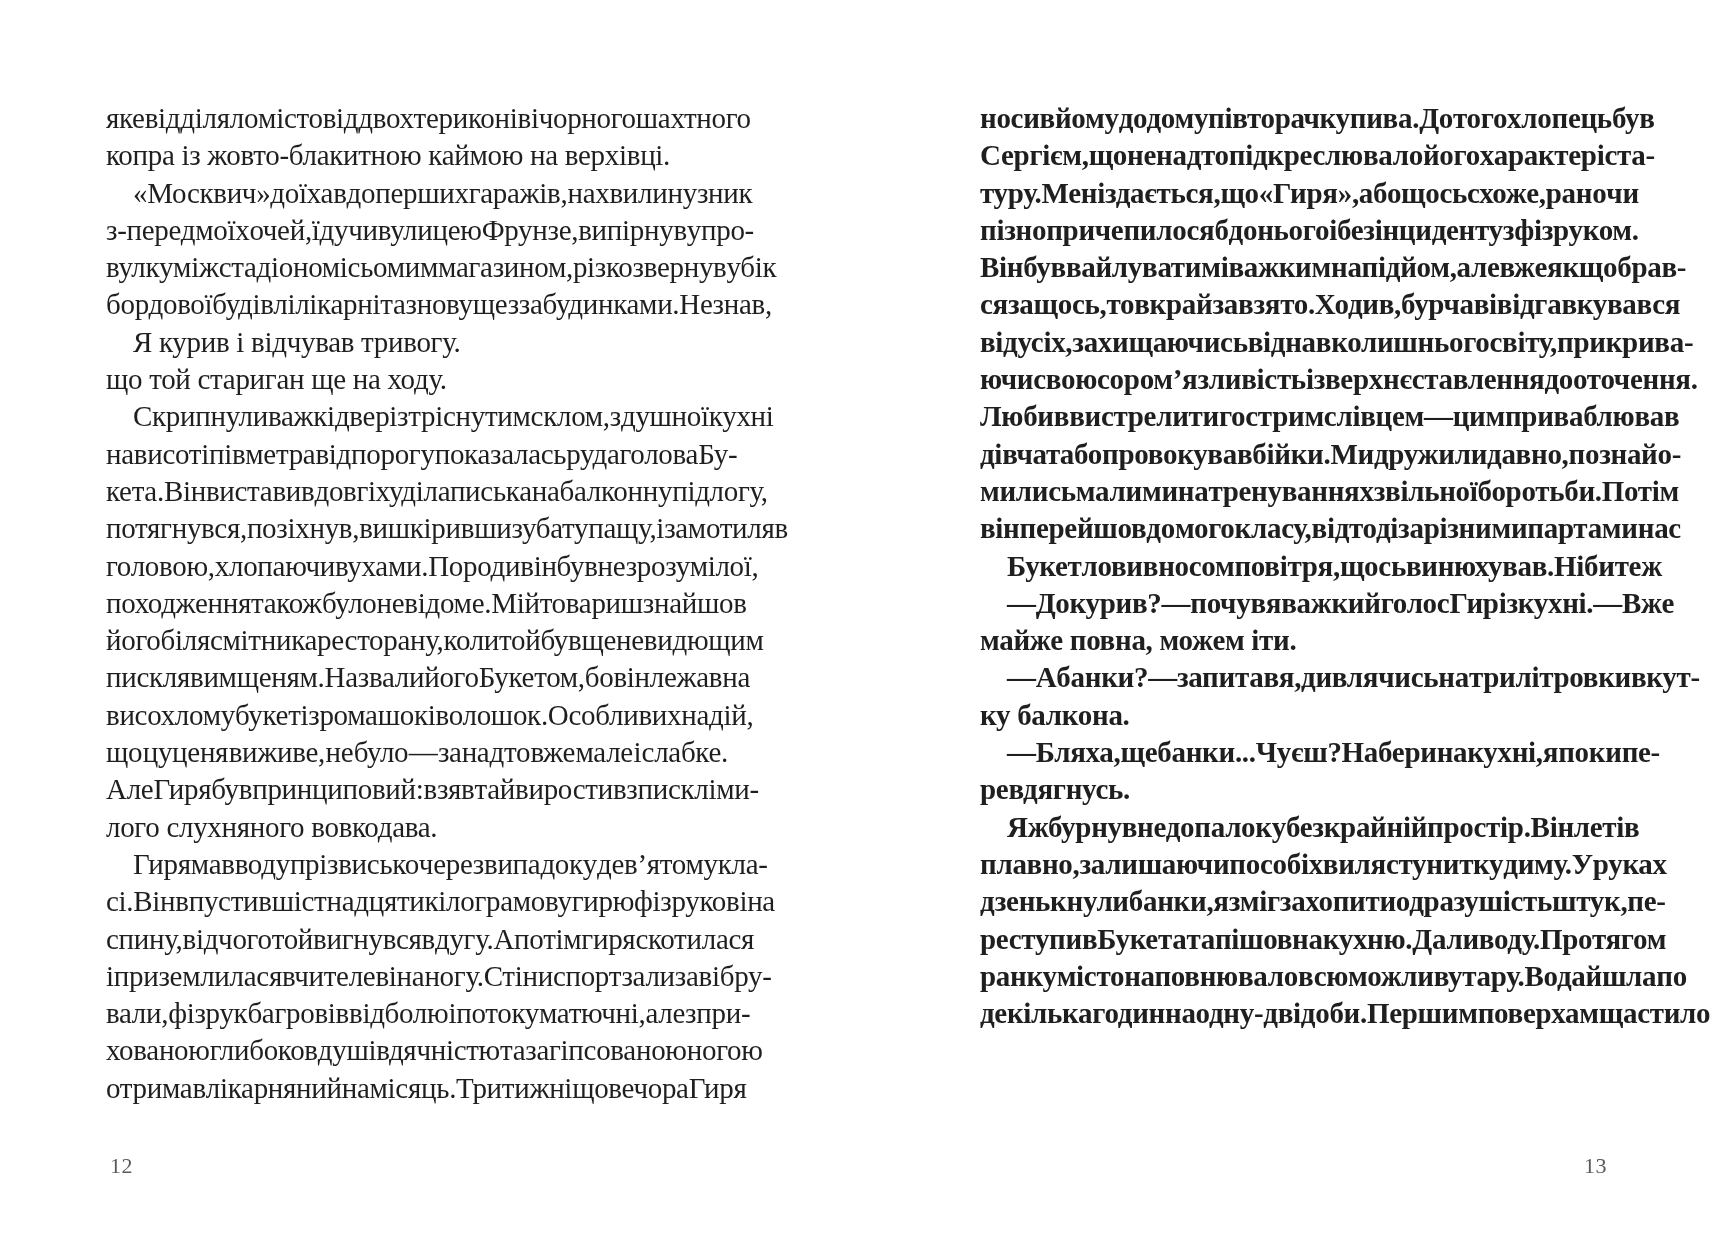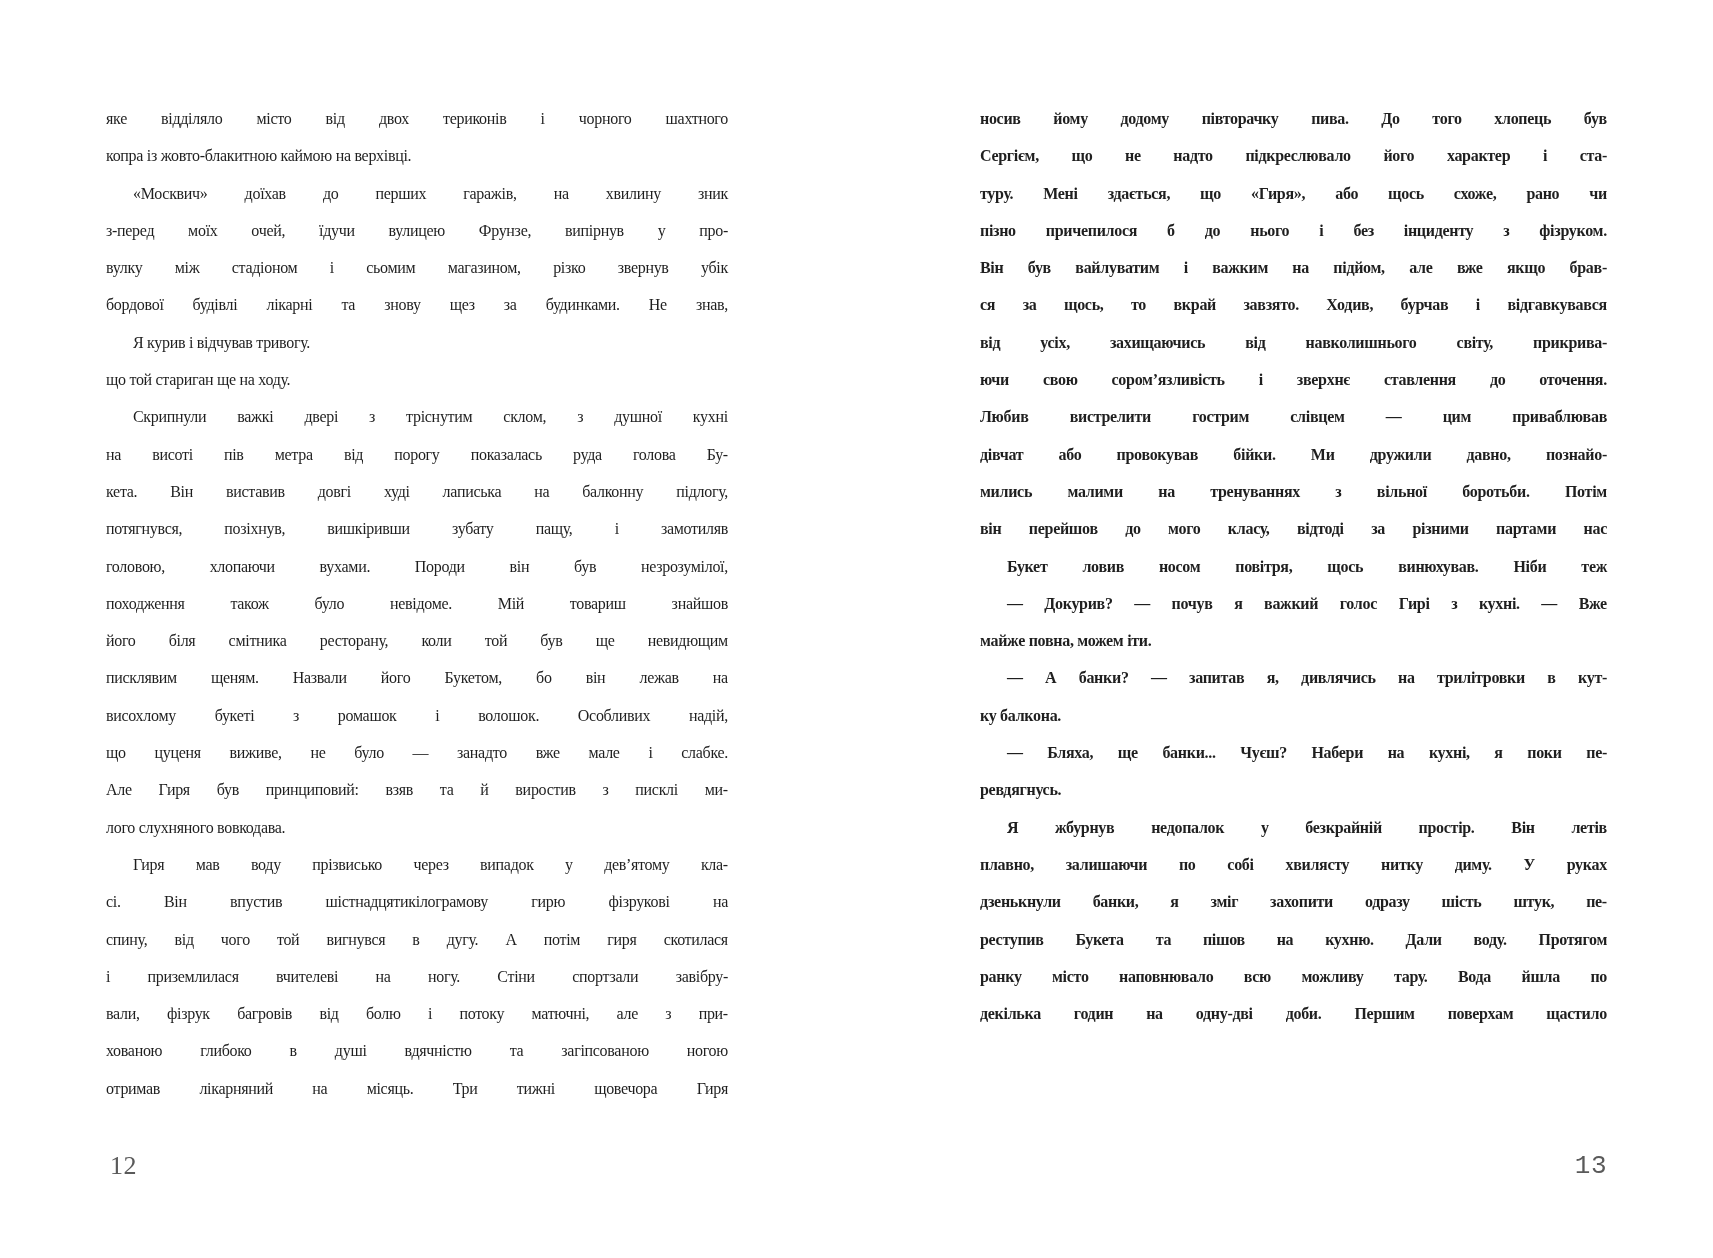--- a/index.html
+++ b/index.html
@@ -11,48 +11,48 @@
     width: 1713px;
     height: 1258px;
     position: relative;
     font-family: "Liberation Serif", "DejaVu Serif", serif;
     color: #1f1f1f;
     overflow: hidden;
   }
   .page-text {
     position: absolute;
     top: 100px;
-    font-size: 16px;
+    font-size: 29px;
     letter-spacing: -0.3px;
   }
   .page-text.left  { left: 106px;  width: 622px; }
   .page-text.right { left: 980px;  width: 627px; font-weight: bold; }
   .line {
     height: 37.3px;
     line-height: 37.3px;
     white-space: nowrap;
     overflow: visible;
   }
   .line.justify {
     display: flex;
     justify-content: space-between;
   }
   .line.justify span { flex: 0 1 auto; }
   .line.flush { text-align: left; }
   .line.indent { padding-left: 27px; }
   .page-number {
     position: absolute;
     top: 1152px;
-    font-size: 26px;
+    font-size: 22px;
     line-height: 28px;
     color: #5a5a5a;
     letter-spacing: 0.5px;
   }
   .page-number.left  { left: 110px; }
-  .page-number.right { left: 980px; width: 627px; text-align: right; font-family: Liberation Mono, monospace; }
+  .page-number.right { left: 980px; width: 627px; text-align: right; }
 </style>
 </head>
 <body>
 
 <div>
   <div class="page-text left">
       <div class="line justify">
         <span>яке</span>
         <span>відділяло</span>
         <span>місто</span>

